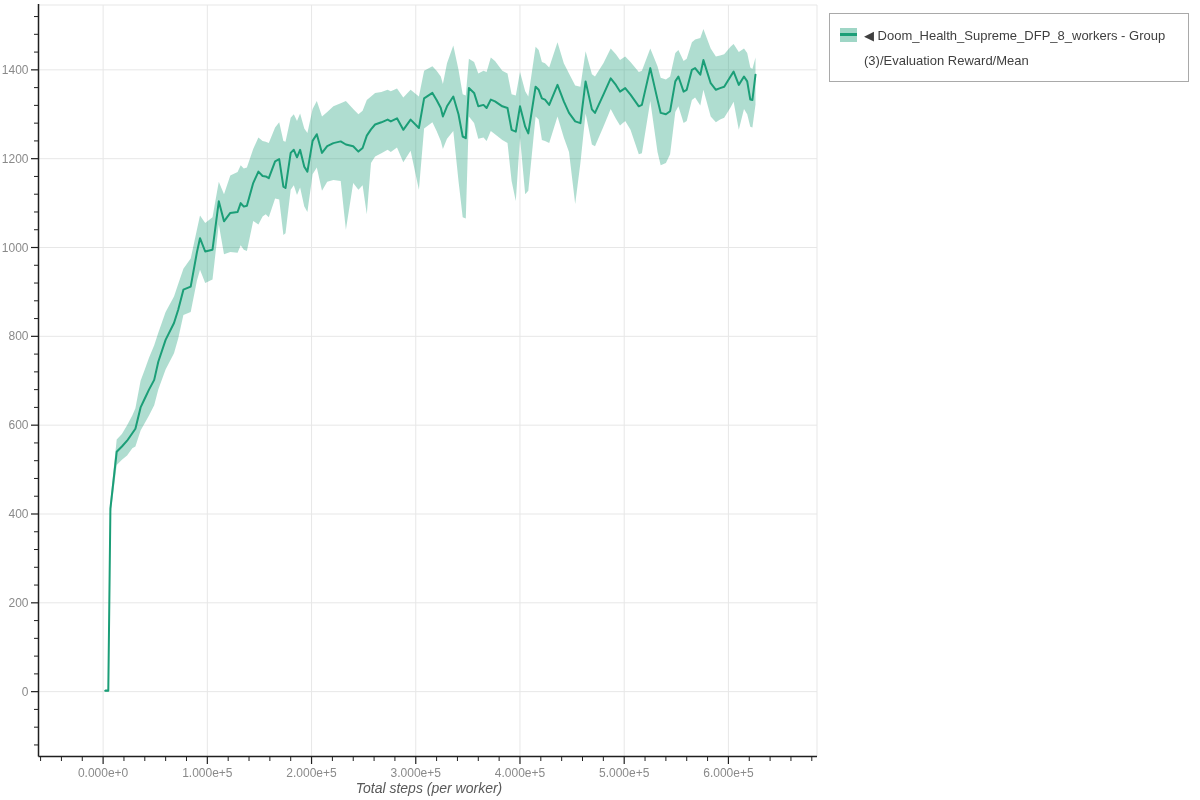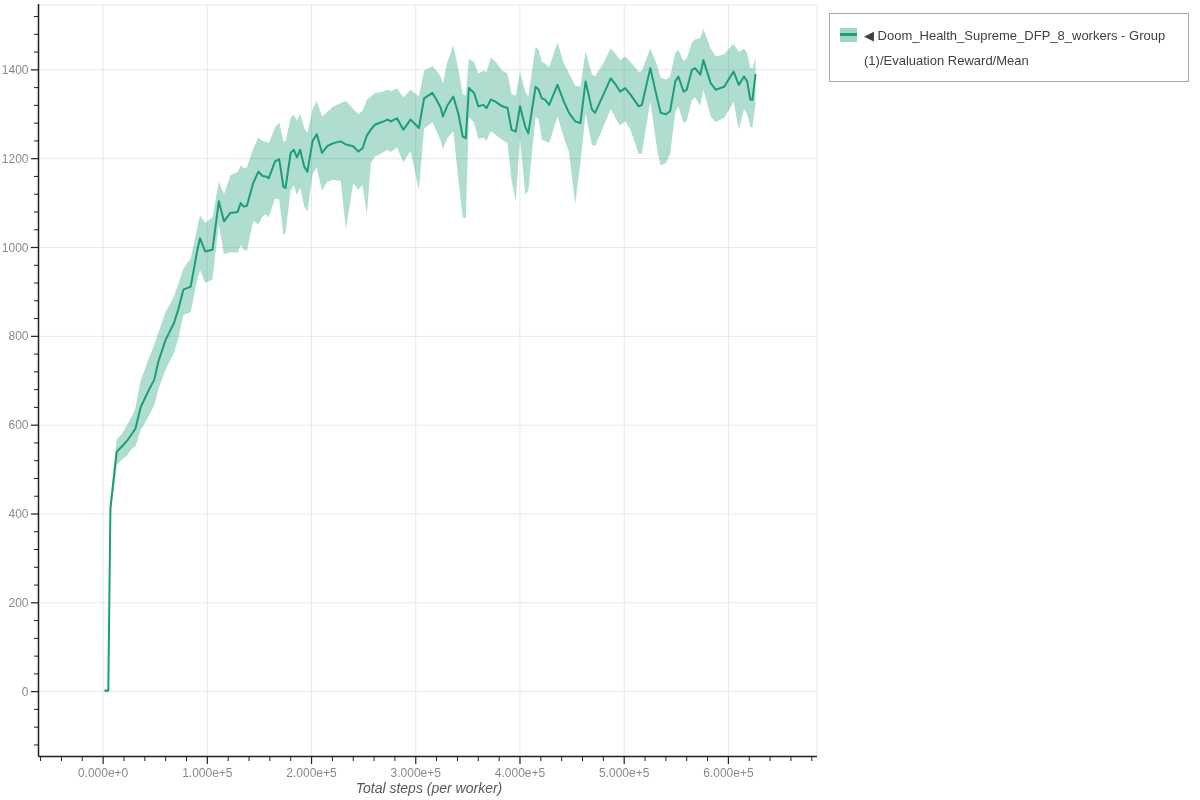--- a/index.html
+++ b/index.html
@@ -156,17 +156,17 @@
       </g>
     <text id="x-axis-title" x="429" y="793" text-anchor="middle" font-size="14" font-style="italic" fill="#595959" font-family="Liberation Sans, sans-serif">Total steps (per worker)</text>
     <rect id="plot-hover-area" x="38" y="5" width="779" height="752" fill="transparent"></rect>
   </svg>
 
   <div class="legend-box">
     <div class="legend-entry" style="display:flex;gap:7px;align-items:flex-start;width:100%;">
       <span class="legend-swatch">
         <span class="legend-swatch-line"></span>
       </span>
-      <span class="legend-label">◀ Doom_Health_Supreme_DFP_8_workers - Group(1)/Evaluation Reward/Mean</span>
+      <span class="legend-label">◀ Doom_Health_Supreme_DFP_8_workers - Group(3)/Evaluation Reward/Mean</span>
     </div>
   </div>
 
 </div>
 
 </body></html>

